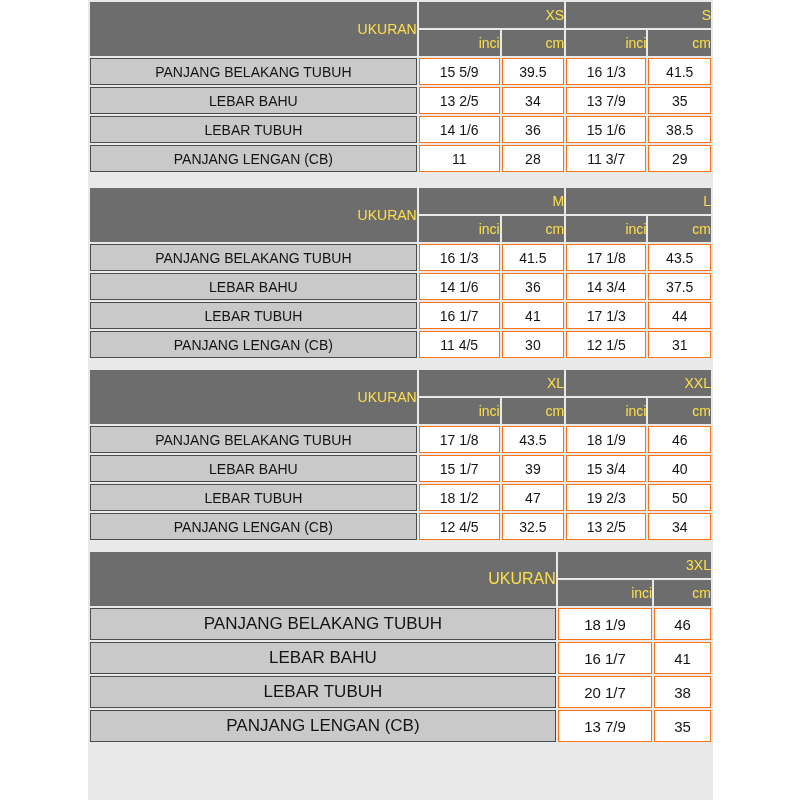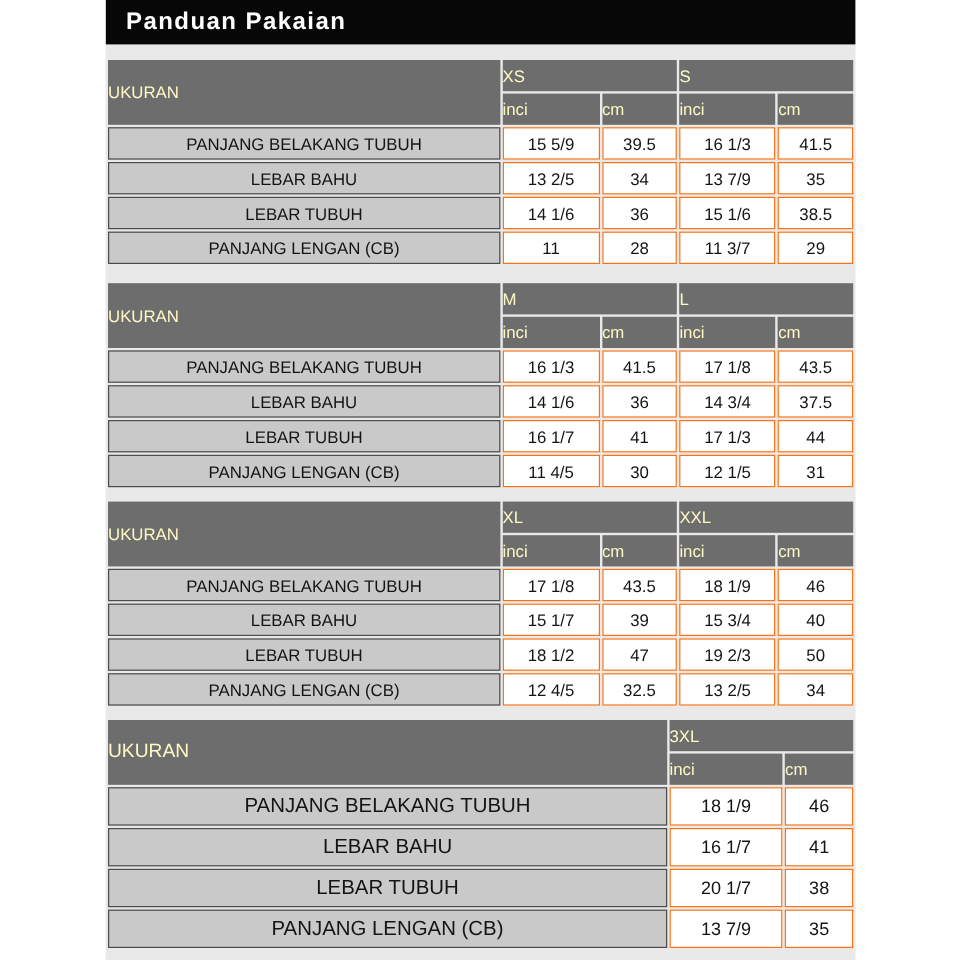--- a/index.html
+++ b/index.html
@@ -7,40 +7,39 @@
               font-family:"Liberation Sans", sans-serif; }
   .content { position:absolute; top:0; left:88px; width:625px; height:800px;
              background:#e9e9e9; overflow:hidden; }
   .title-bar { height:37px; background:#070707; color:#ffffff;
                font-size:20px; font-weight:bold; letter-spacing:1.2px;
                line-height:37px; padding-left:17px; margin-bottom:11px; }
   table.size-table { width:100%; border-collapse:separate; border-spacing:2px;
                      table-layout:fixed; }
   table.size-table { margin-bottom:8px; }
   table#table-1 { margin-bottom:12px; }
-  th { background:#6d6d6d; color:#fef9c3; font-weight:normal; font-size:14px;
-       text-align:left; vertical-align:middle; }
+  th { background:#6d6d6d; color:#fde047; font-weight:normal; font-size:14px;
+       text-align:right; vertical-align:middle; }
   .t13 th { height:26px; }
   .t13 td { height:27px; }
   td { text-align:center; vertical-align:middle; color:#141414; font-size:14px; }
   td.label { background:#c9c9c9; border:1px solid #4c4c4c;margin-left:32px; }
   td.val   { background:#ffffff; border:1px solid #f97316; }
   
   .t4 th { height:26px; }
   .t4 th.h-ukuran { font-size:16px; }
   .t4 td { height:32px; }
   .t4 td.label { font-size:17px; }
   .t4 td.val { font-size:15px; }
 </style>
 </head>
 <body>
 
 <div class="content">
 
-  <div class="title-bar">Panduan Pakaian</div>
 
   <table class="size-table t13" id="table-1">
     <colgroup>
         <col style="width:53.3%">
         <col style="width:13.2%">
         <col style="width:10.2%">
         <col style="width:13.1%">
         <col style="width:10.2%">
       </colgroup>
     <thead>

